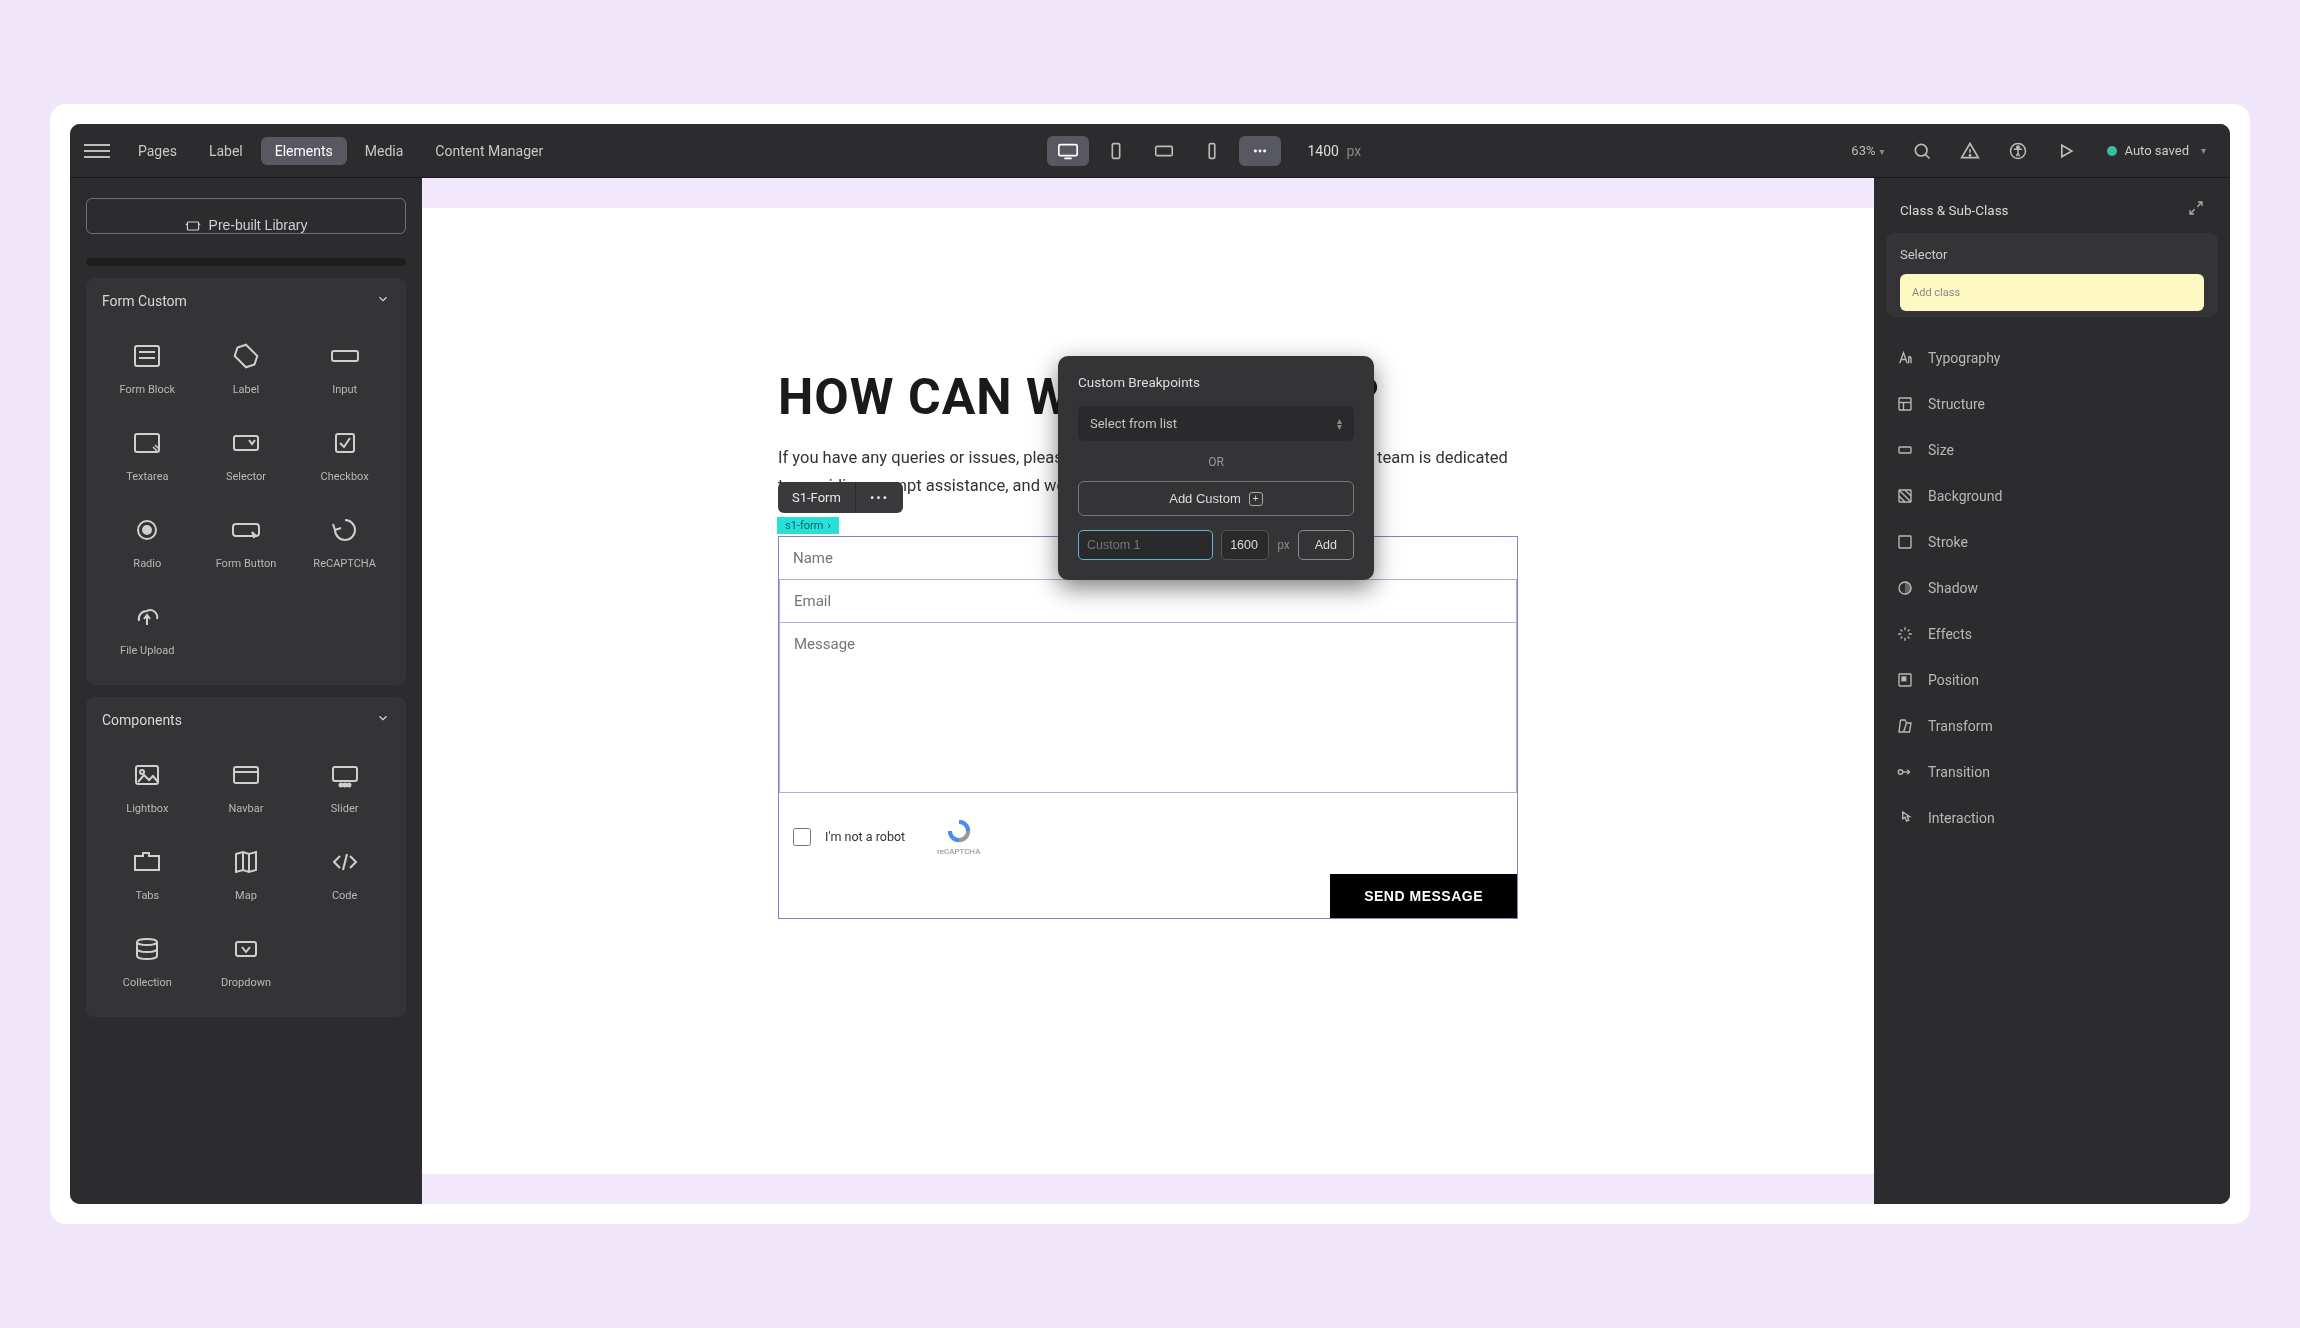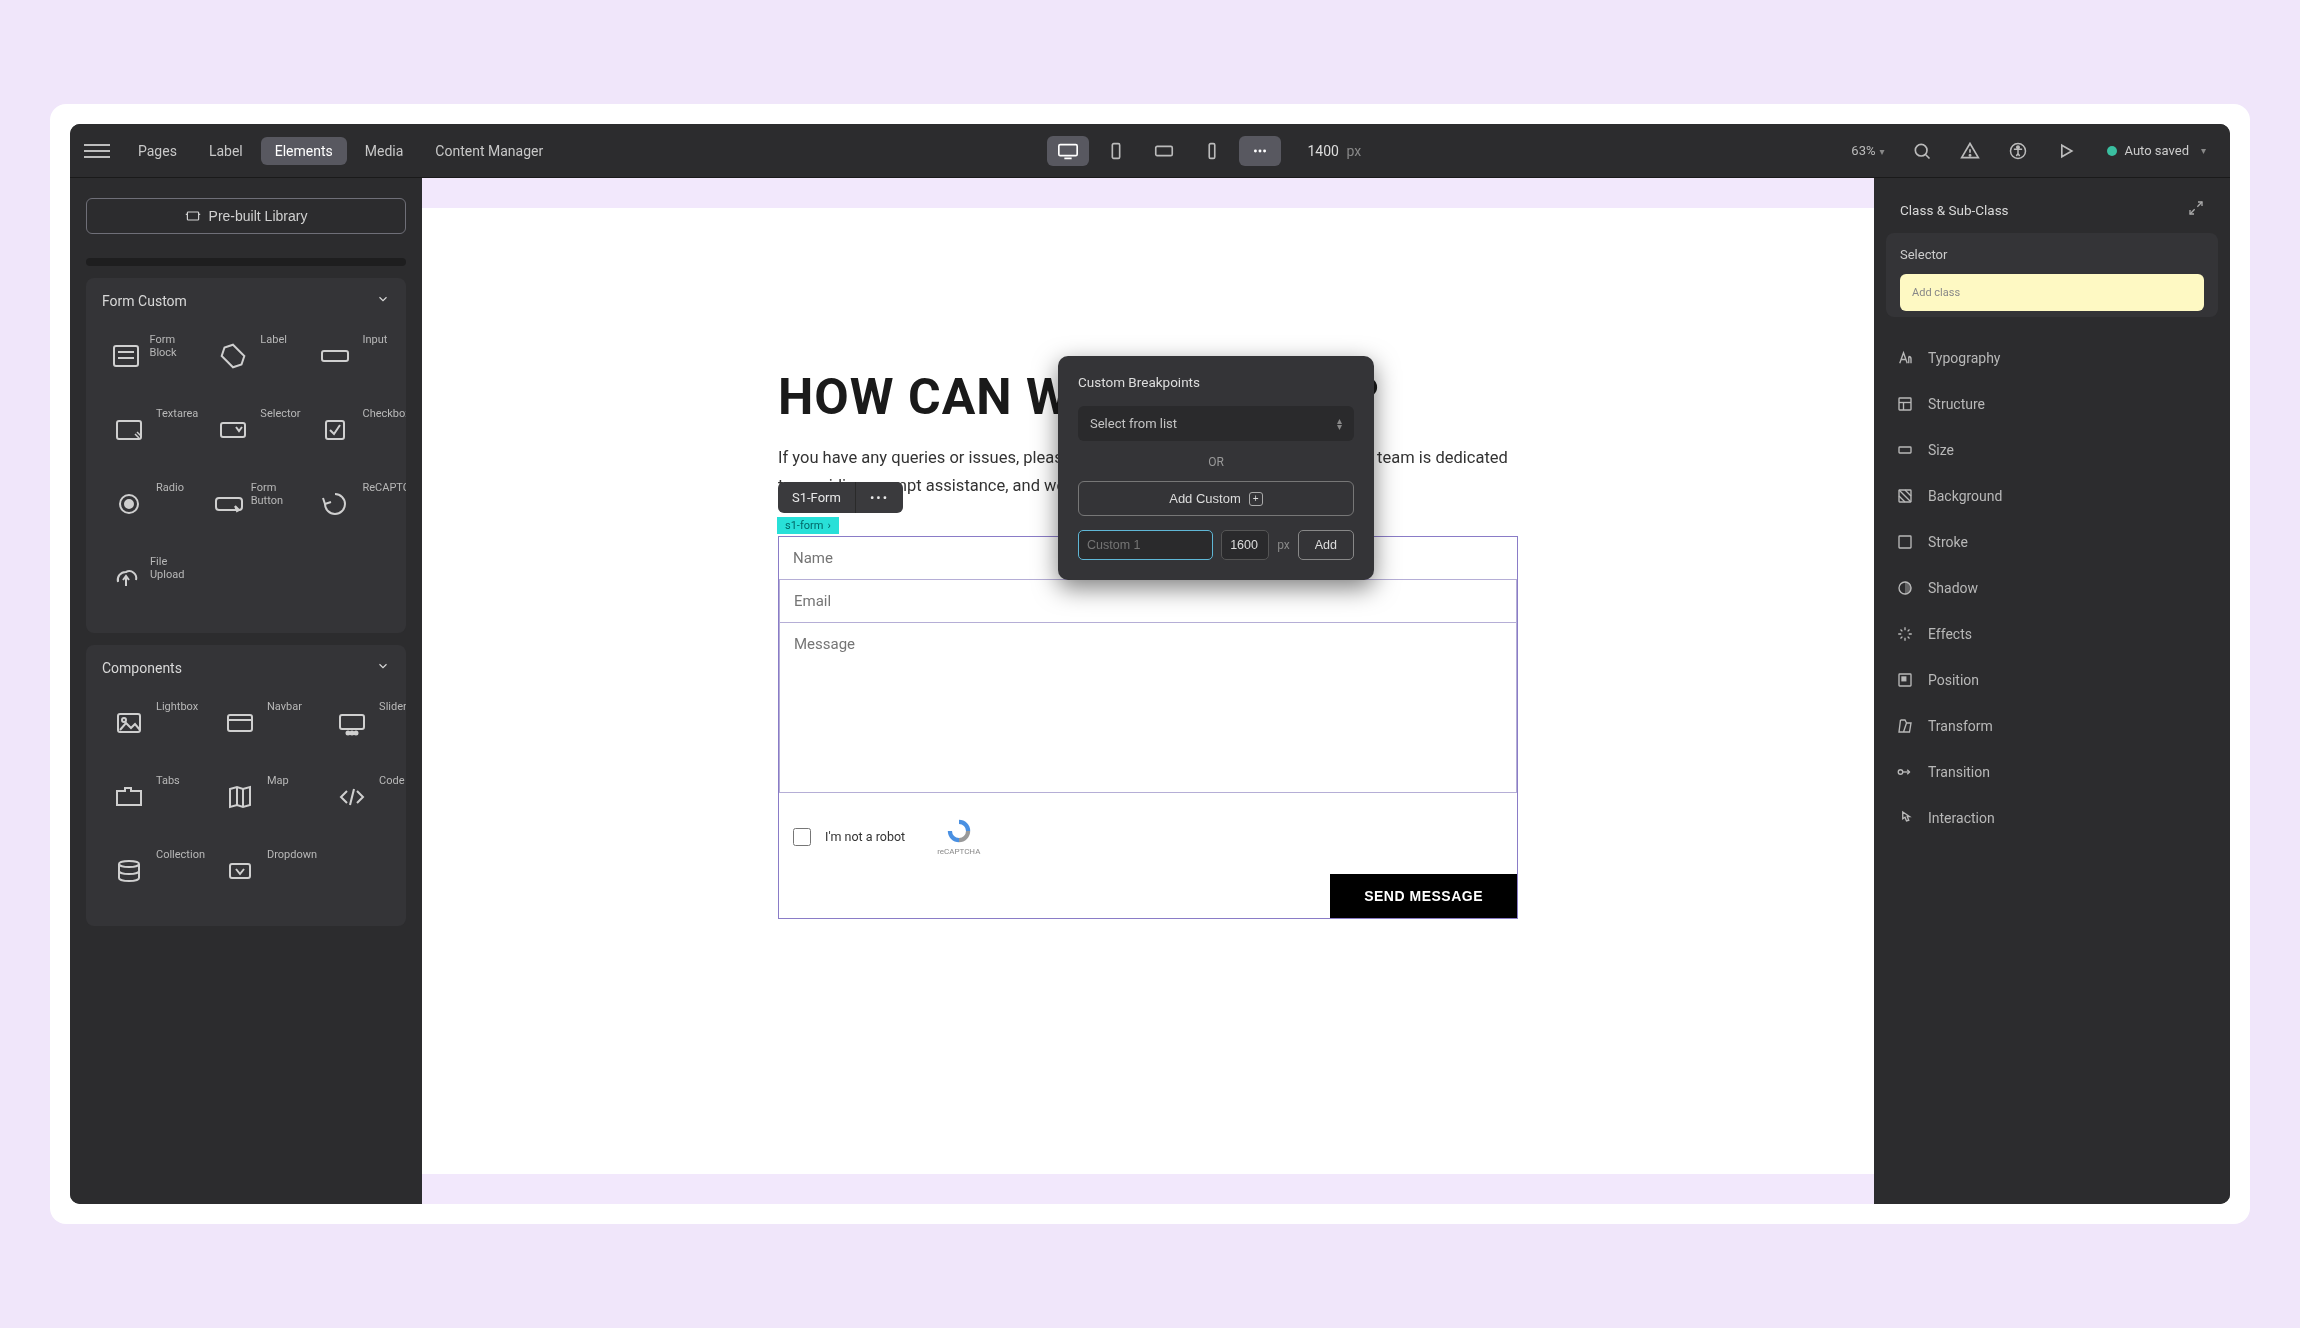--- a/index.html
+++ b/index.html
@@ -142,21 +142,21 @@
 
 .lib-btn {
   width: 100%;
   height: 36px;
   border: 1px solid #6f6f78;
   border-radius: 6px;
   background: transparent;
   color: #d0d0d0;
   font-size: 14px;
   display: flex;
-  align-items: center;
+  align-items: flex-end;
   justify-content: center;
   gap: 8px;
   cursor: pointer;
 }
 .lib-btn svg { width: 16px; height: 14px; }
 .scrub-bar {
   height: 8px;
   background: #1e1e1f;
   border-radius: 4px;
   margin: 24px 0 10px;
@@ -176,21 +176,22 @@
 }
 .section-head .chev { margin-left: auto; }
 .elem-grid {
   display: grid;
   grid-template-columns: repeat(3, 1fr);
   gap: 8px 4px;
   padding: 4px 14px 18px;
 }
 .elem-item {
   display: flex;
-  flex-direction: row;
+  flex-direction: column;
+  align-items: center;
   padding: 6px 2px 10px;
   cursor: pointer;
   color: #cfcfcf;
 }
 .elem-icon {
   width: 54px;
   height: 46px;
   display: flex;
   align-items: center;
   justify-content: center;

